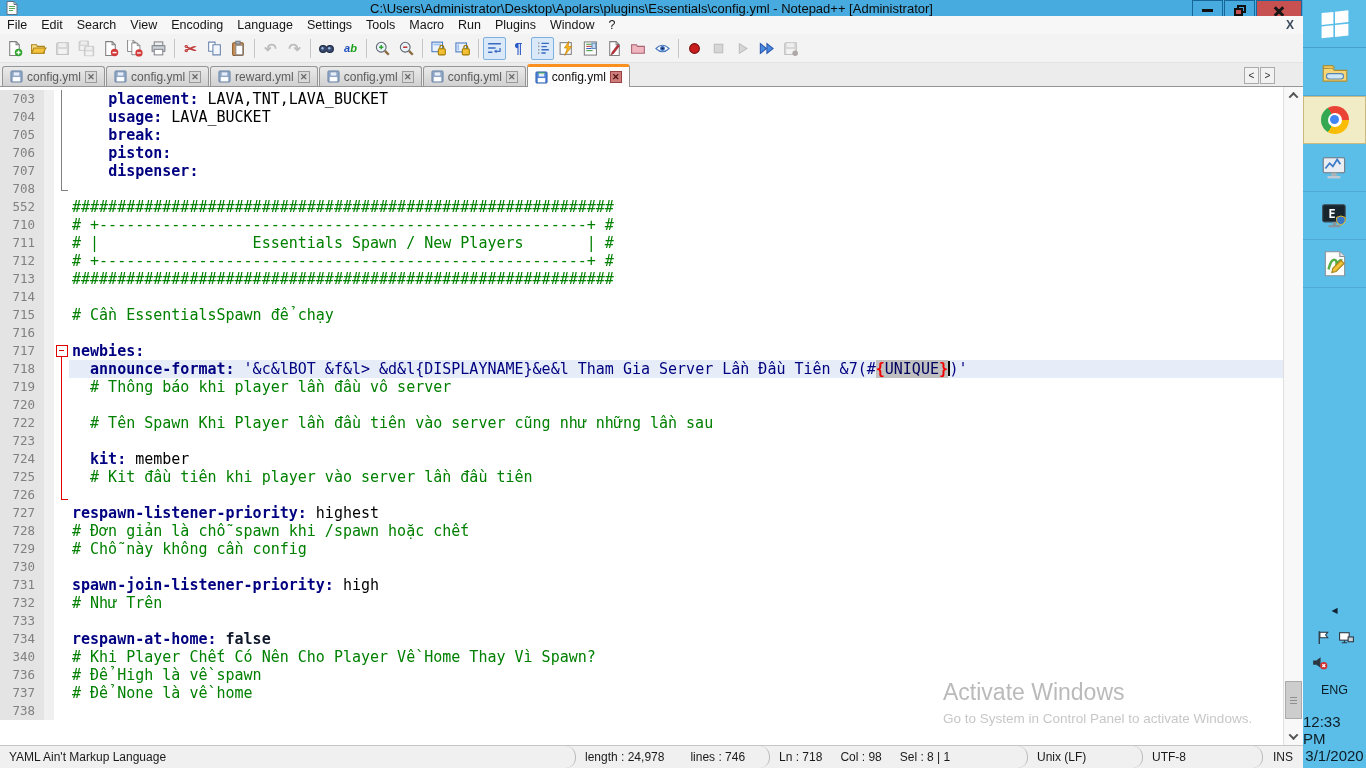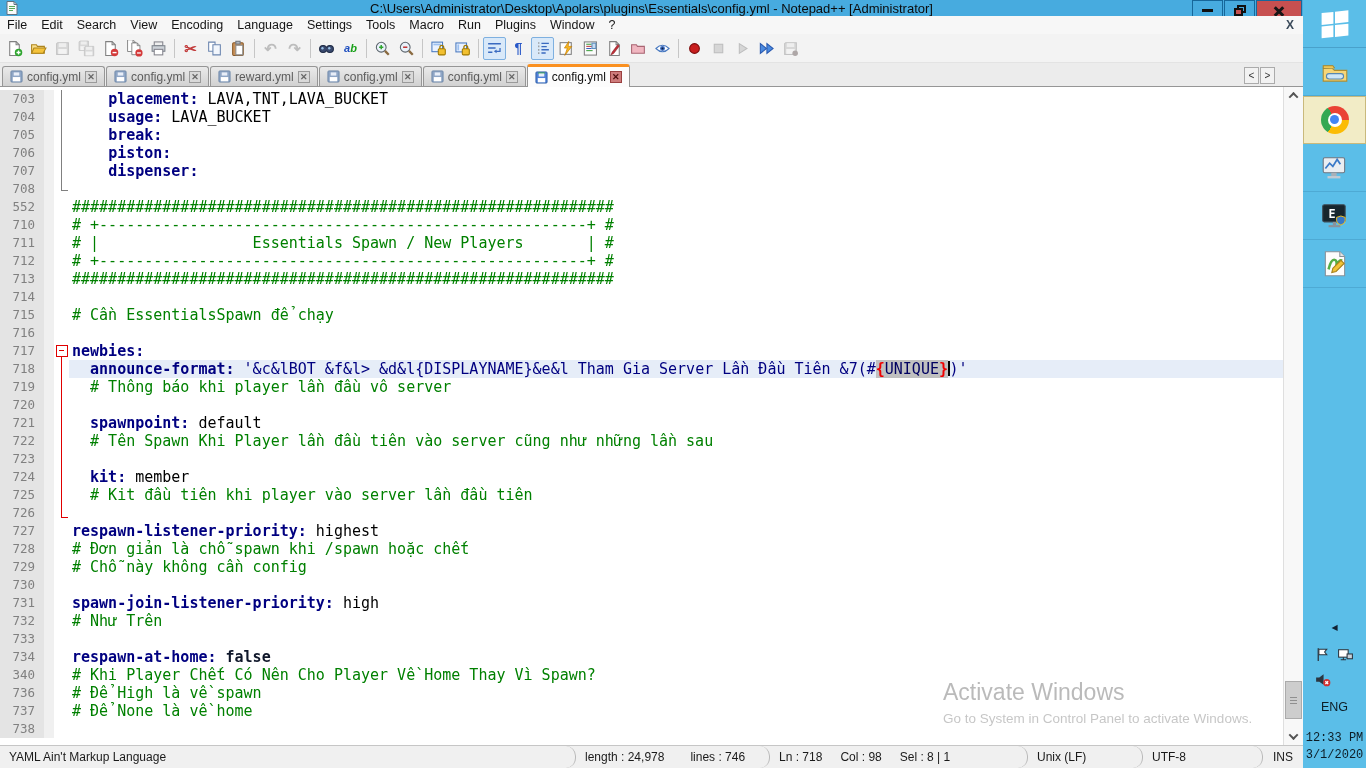--- a/index.html
+++ b/index.html
@@ -109,21 +109,21 @@
   .tkbtn.active{background:#F2ECC6;outline:1px solid #C9B97C;outline-offset:-1px;}
   .chrome-ball{width:28px;height:28px;border-radius:50%;background:conic-gradient(from -30deg,#EA4335 0 120deg,#FBBC05 120deg 240deg,#34A853 240deg 360deg);position:relative;}
   .chrome-ball::before{content:"";position:absolute;left:7px;top:7px;width:14px;height:14px;border-radius:50%;background:#fff;}
   .chrome-ball::after{content:"";position:absolute;left:9.5px;top:9.5px;width:9px;height:9px;border-radius:50%;background:#4285F4;}
   .tray{margin-top:auto;display:flex;flex-direction:column;align-items:center;color:#0d1d26;flex:none;padding-bottom:4px;}
   .tray-expand{font-size:8px;color:#123;margin-bottom:14px;}
   .tray-row{display:flex;gap:6px;margin-bottom:4px;}
   .tray-row svg,.tray-solo svg{width:17px;height:17px;}
   .tray-solo{align-self:flex-start;margin-left:8px;margin-bottom:8px;}
   .tray-lang{font-size:12.5px;margin-bottom:16px;}
-  .tray-time,.tray-date{font-size:12px;line-height:17px;font-family:Liberation Mono, monospace;}
+  .tray-time,.tray-date{font-size:15px;line-height:17px;}
 </style>
 </head>
 <body>
 
 <div id="app">
 
   <div class="titlebar">
     <span class="app-icon">
       <svg viewBox="0 0 16 16">
           <path d="M3 1.5h7l3 3v10H3z" fill="#FAFAFA" stroke="#607080"></path>
@@ -462,21 +462,20 @@
         <div class="row"><span class="ln">711</span><span class="bm"></span><span class="fold"></span><span class="code"><span class="sg-c"># |                 Essentials Spawn / New Players       | #</span></span></div>
         <div class="row"><span class="ln">712</span><span class="bm"></span><span class="fold"></span><span class="code"><span class="sg-c"># +------------------------------------------------------+ #</span></span></div>
         <div class="row"><span class="ln">713</span><span class="bm"></span><span class="fold"></span><span class="code"><span class="sg-c">############################################################</span></span></div>
         <div class="row"><span class="ln">714</span><span class="bm"></span><span class="fold"></span><span class="code"></span></div>
         <div class="row"><span class="ln">715</span><span class="bm"></span><span class="fold"></span><span class="code"><span class="sg-c"># Cần EssentialsSpawn để chạy</span></span></div>
         <div class="row"><span class="ln">716</span><span class="bm"></span><span class="fold"></span><span class="code"></span></div>
         <div class="row"><span class="ln">717</span><span class="bm"></span><span class="fold open"><b></b></span><span class="code"><span class="sg-k">newbies:</span></span></div>
         <div class="row cur"><span class="ln">718</span><span class="bm"></span><span class="fold rguide"></span><span class="code"><span class="sg-p">  </span><span class="sg-k">announce-format:</span><span class="sg-s"> '&amp;c&amp;lBOT &amp;f&amp;l&gt; &amp;d&amp;l{DISPLAYNAME}&amp;e&amp;l Tham Gia Server Lần Đầu Tiên &amp;7(#</span><span class="sg-b">{</span><span class="sg-x">UNIQUE</span><span class="sg-b">}</span><span class="caret"></span><span class="sg-s">)'</span></span></div>
         <div class="row"><span class="ln">719</span><span class="bm"></span><span class="fold rguide"></span><span class="code"><span class="sg-c">  # Thông báo khi player lần đầu vô server</span></span></div>
         <div class="row"><span class="ln">720</span><span class="bm"></span><span class="fold rguide"></span><span class="code"></span></div>
-        <div class="row"><span class="ln">721</span><span class="bm"></span><span class="fold rguide"></span><span class="code"><span class="sg-p">  </span><span class="sg-k">spawnpoint:</span><span class="sg-p"> default</span></span></div>
         <div class="row"><span class="ln">722</span><span class="bm"></span><span class="fold rguide"></span><span class="code"><span class="sg-c">  # Tên Spawn Khi Player lần đầu tiên vào server cũng như những lần sau</span></span></div>
         <div class="row"><span class="ln">723</span><span class="bm"></span><span class="fold rguide"></span><span class="code"></span></div>
         <div class="row"><span class="ln">724</span><span class="bm"></span><span class="fold rguide"></span><span class="code"><span class="sg-p">  </span><span class="sg-k">kit:</span><span class="sg-p"> member</span></span></div>
         <div class="row"><span class="ln">725</span><span class="bm"></span><span class="fold rguide"></span><span class="code"><span class="sg-c">  # Kit đầu tiên khi player vào server lần đầu tiên</span></span></div>
         <div class="row"><span class="ln">726</span><span class="bm"></span><span class="fold rcorner"></span><span class="code"></span></div>
         <div class="row"><span class="ln">727</span><span class="bm"></span><span class="fold"></span><span class="code"><span class="sg-k">respawn-listener-priority:</span><span class="sg-p"> highest</span></span></div>
         <div class="row"><span class="ln">728</span><span class="bm"></span><span class="fold"></span><span class="code"><span class="sg-c"># Đơn giản là chỗ spawn khi /spawn hoặc chết</span></span></div>
         <div class="row"><span class="ln">729</span><span class="bm"></span><span class="fold"></span><span class="code"><span class="sg-c"># Chỗ này không cần config</span></span></div>
         <div class="row"><span class="ln">730</span><span class="bm"></span><span class="fold"></span><span class="code"></span></div>
         <div class="row"><span class="ln">731</span><span class="bm"></span><span class="fold"></span><span class="code"><span class="sg-k">spawn-join-listener-priority:</span><span class="sg-p"> high</span></span></div>

